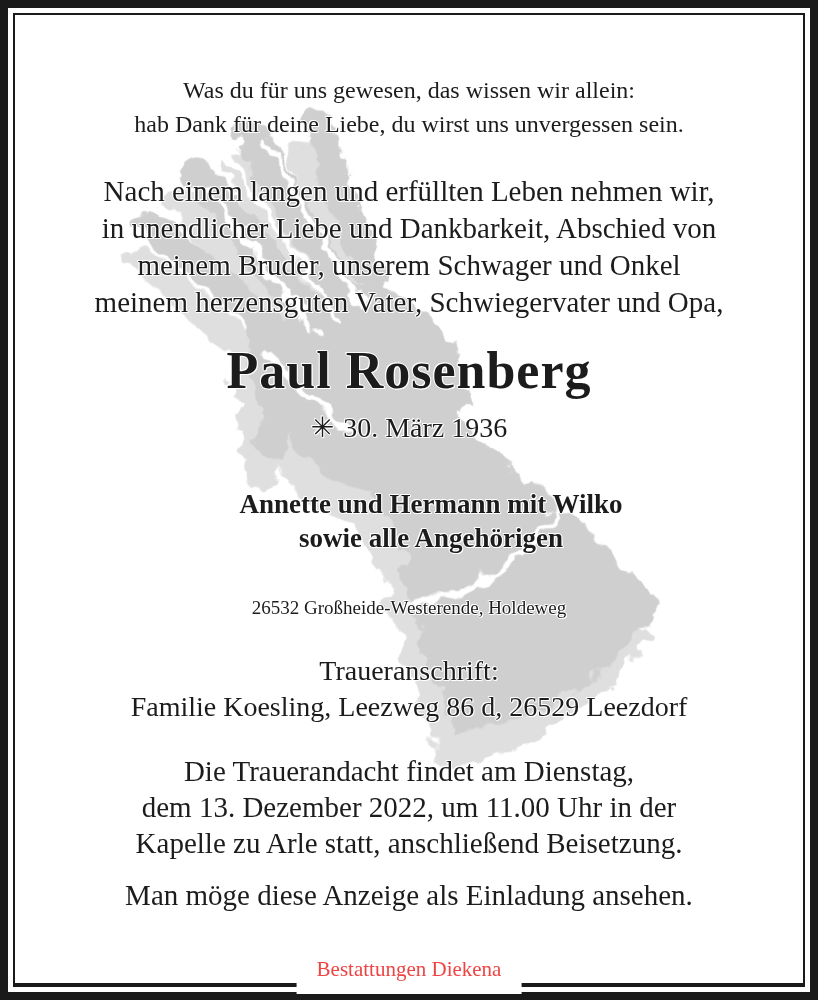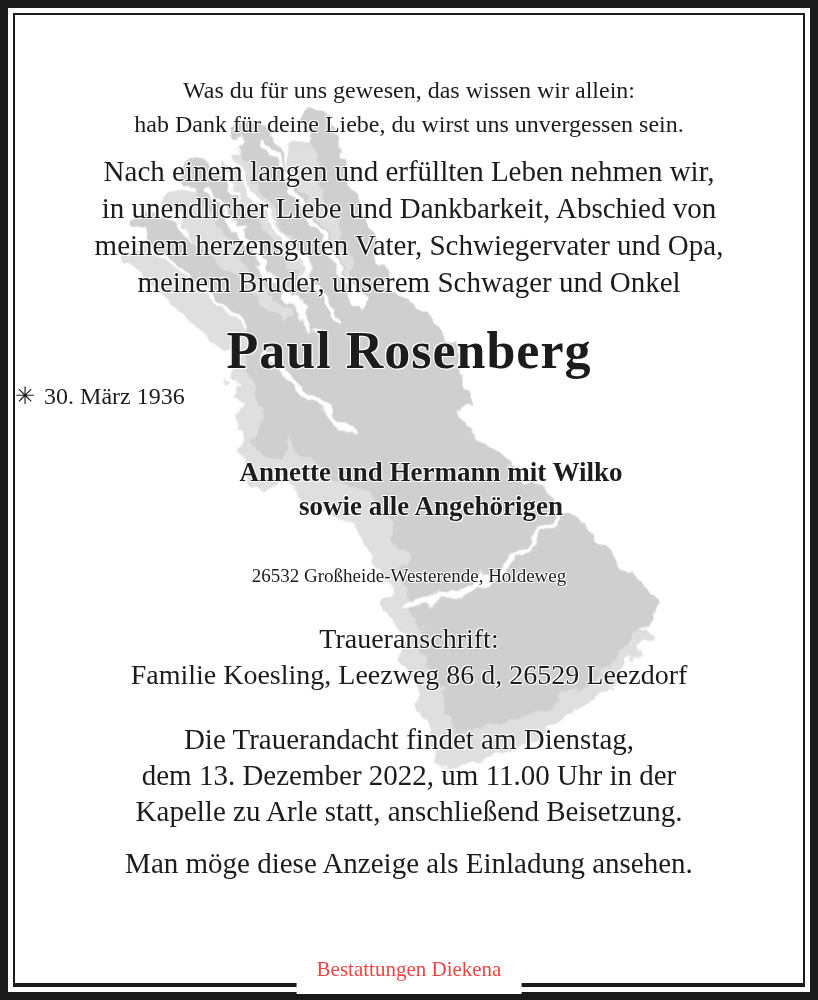--- a/index.html
+++ b/index.html
@@ -47,37 +47,37 @@
     color: #1c1c1c;
     text-shadow: 1px 0 0 #fff, -1px 0 0 #fff, 0 1px 0 #fff, 0 -1px 0 #fff,
                  1px 1px 0 #fff, -1px -1px 0 #fff;
   }
   .quote {
     margin-top: 58px;
     font-size: 24px;
     line-height: 34px;
   }
   .intro {
-    margin-top: 12px;
+    margin-top: 32px;
     font-size: 29px;
     line-height: 37px;
   }
   .deceased-name {
     margin-top: 22px;
     font-size: 52px;
     line-height: 56px;
     font-weight: bold;
     letter-spacing: 1px;
   }
   .dates-row {
-    margin-top: 0;
-    font-size: 24px;
+    margin-top: 12px;
+    font-size: 28px;
     line-height: 34px;
     display: flex;
-    justify-content: space-between;
+    justify-content: center;
     gap: 56px;
   }
   .date-symbol { display: inline-block; margin-right: 9px; }
   .death .date-symbol { font-weight: bold; }
   .mourners {
     margin-top: 42px;
     font-size: 27px;
     line-height: 34px;
     font-weight: bold;
     padding-left: 44px;
@@ -156,22 +156,22 @@
     <div class="content">
 
       <div class="quote">
         <div>Was du für uns gewesen, das wissen wir allein:</div>
         <div>hab Dank für deine Liebe, du wirst uns unvergessen sein.</div>
       </div>
 
       <div class="intro">
         <div>Nach einem langen und erfüllten Leben nehmen wir,</div>
         <div>in unendlicher Liebe und Dankbarkeit, Abschied von</div>
+        <div>meinem Bruder, unserem Schwager und Onkel</div>
         <div>meinem herzensguten Vater, Schwiegervater und Opa,</div>
-        <div>meinem Bruder, unserem Schwager und Onkel</div>
       </div>
 
       <div class="deceased-name">Paul Rosenberg</div>
 
       <div class="dates-row">
         <span class="birth">
           <span class="date-symbol">✳</span><span>30. März 1936</span>
         </span>
       </div>
 

